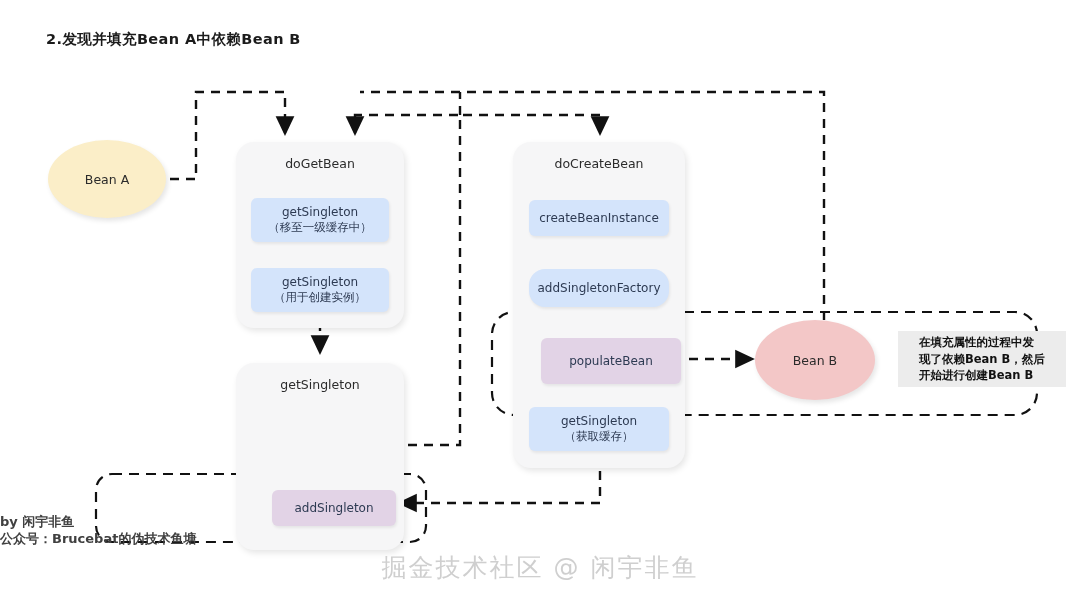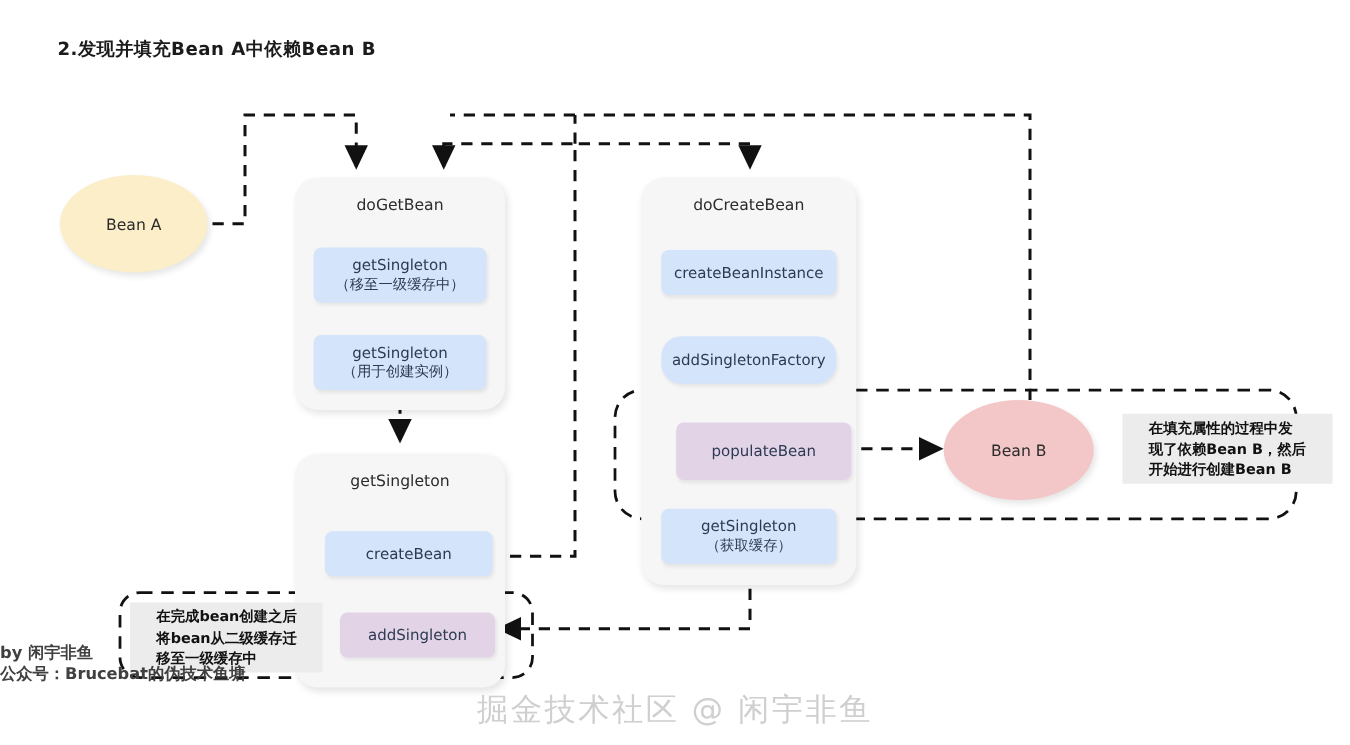--- a/index.html
+++ b/index.html
@@ -145,23 +145,20 @@
       <span class="sub">（移至一级缓存中）</span>
     </div>
     <div class="step blue" style="left:15px;top:126px;width:138px;height:44px;">
       <span>getSingleton</span>
       <span class="sub">（用于创建实例）</span>
     </div>
   </div>
 
   <div class="card" id="card-getsingleton">
     <div class="card-title">getSingleton</div>
-    <div class="step blue" style="left:24px;top:62px;width:134px;height:36px;">
-      <span>createBean</span>
-    </div>
     <div class="step purple" style="left:36px;top:127px;width:124px;height:36px;">
       <span>addSingleton</span>
     </div>
   </div>
 
   <div class="card" id="card-docreatebean">
     <div class="card-title">doCreateBean</div>
     <div class="step blue" style="left:16px;top:58px;width:140px;height:36px;">
       <span>createBeanInstance</span>
     </div>
@@ -170,23 +167,20 @@
     </div>
     <div class="step purple" style="left:28px;top:196px;width:140px;height:46px;">
       <span>populateBean</span>
     </div>
     <div class="step blue" style="left:16px;top:265px;width:140px;height:44px;">
       <span>getSingleton</span>
       <span class="sub">（获取缓存）</span>
     </div>
   </div>
 
-  <div class="note" id="note-left">在完成bean创建之后
-将bean从二级缓存迁
-移至一级缓存中</div>
   <div class="note" id="note-right">在填充属性的过程中发
 现了依赖Bean B，然后
 开始进行创建Bean B</div>
 
   <div class="credit" id="credit-1">by 闲宇非鱼</div>
   <div class="credit" id="credit-2">公众号：Brucebat的伪技术鱼塘</div>
   <div id="watermark">掘金技术社区 @ 闲宇非鱼</div>
 
 </div>
 

